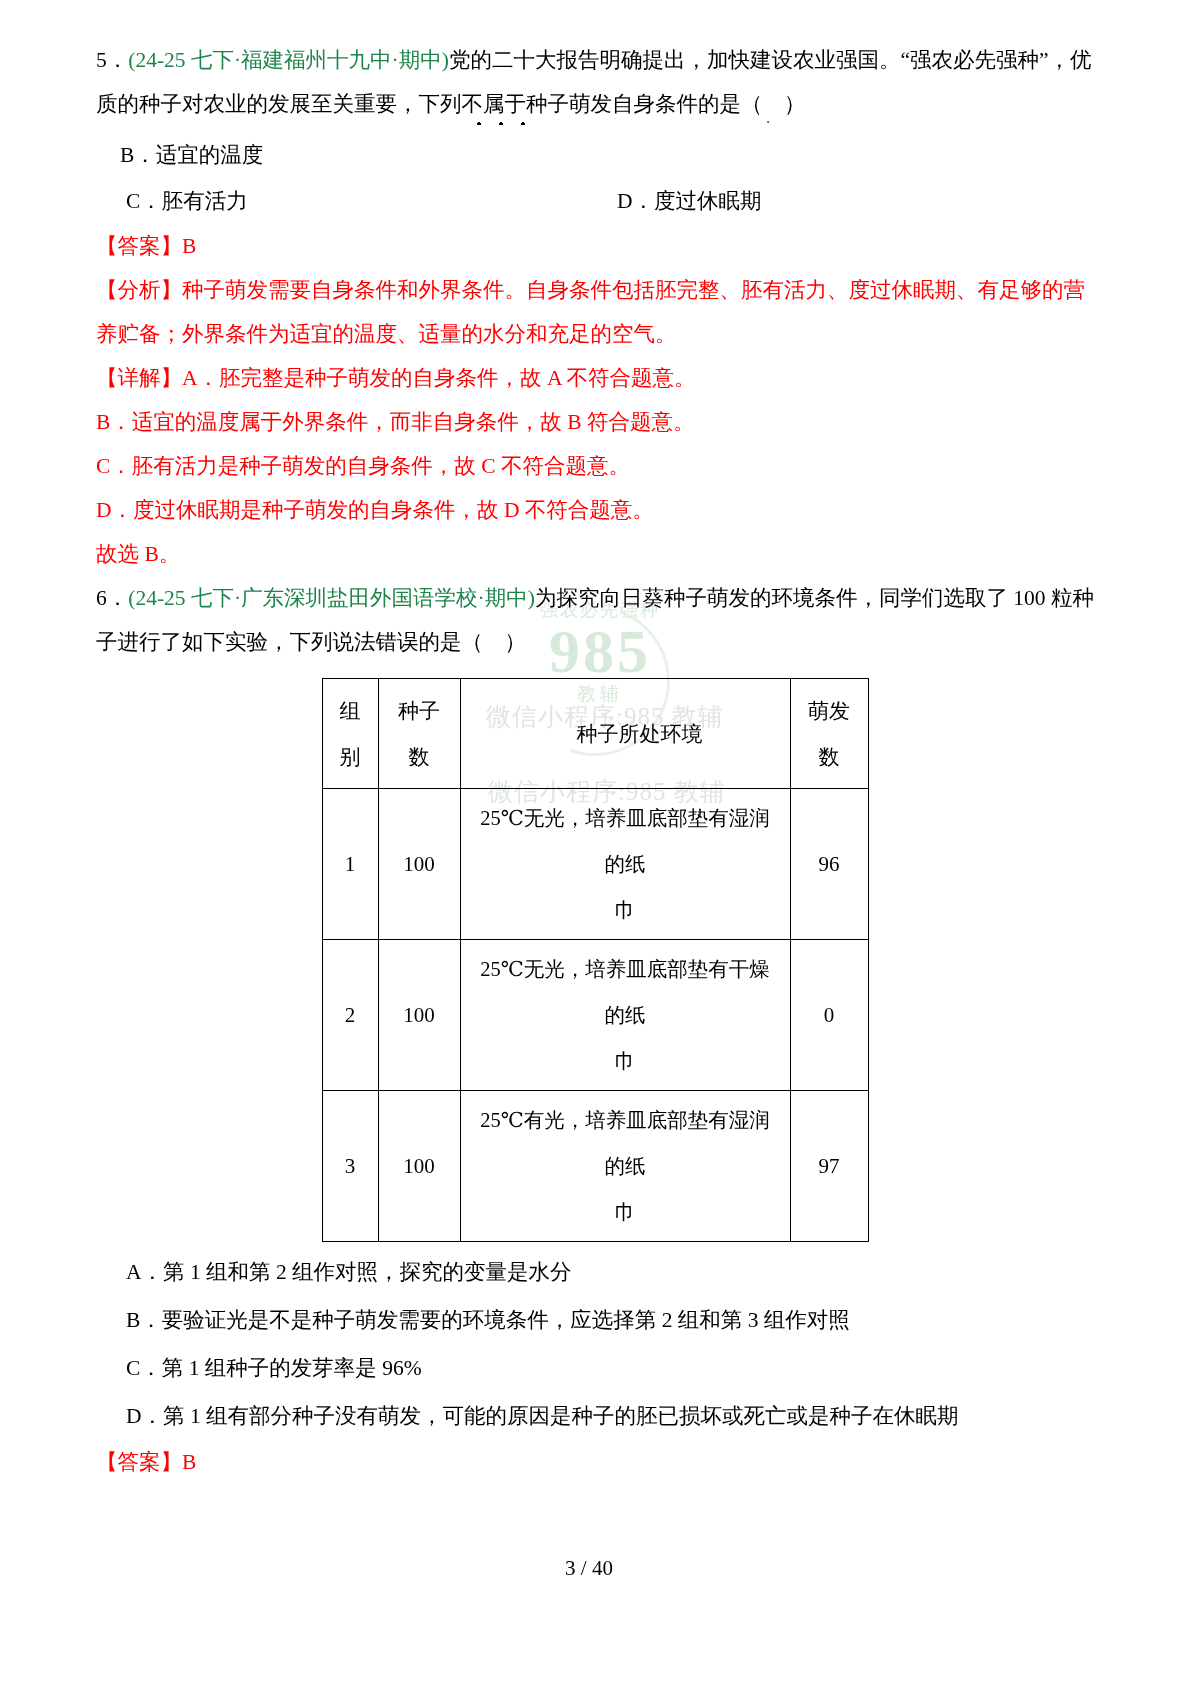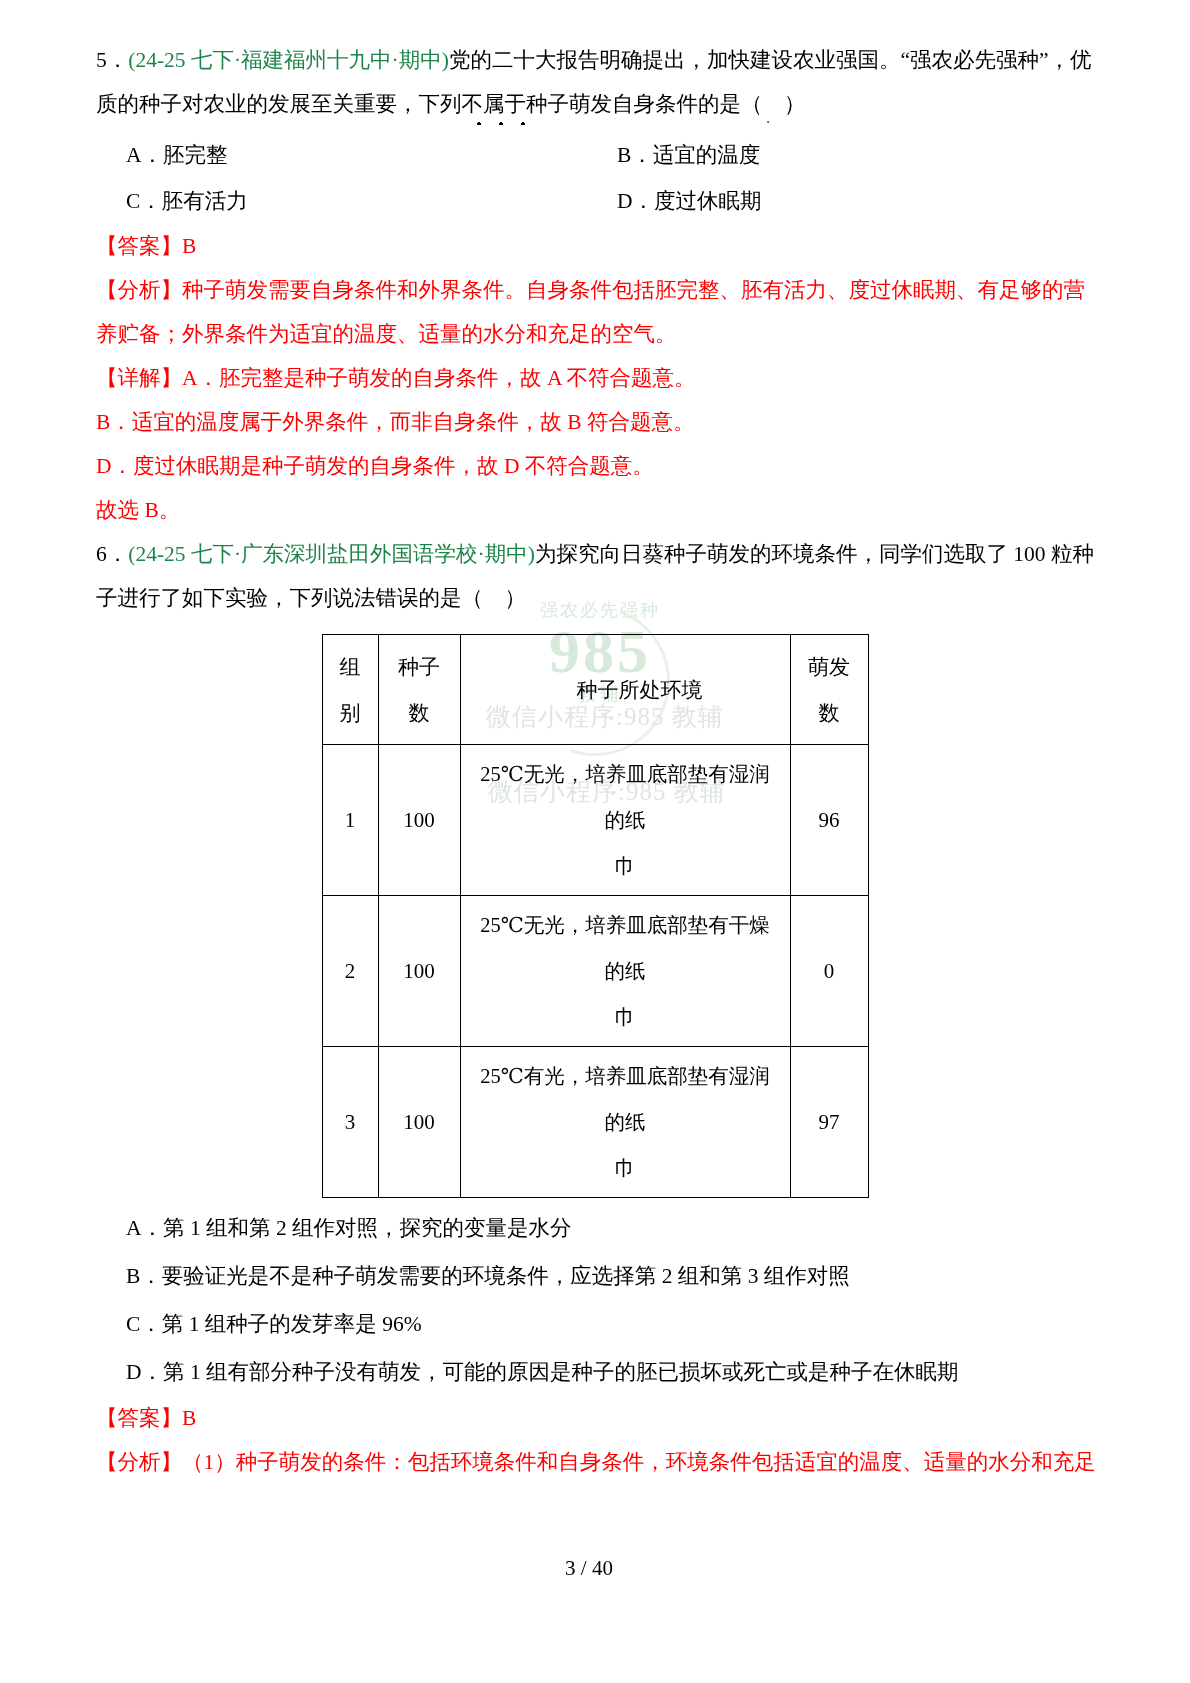--- a/index.html
+++ b/index.html
@@ -214,23 +214,20 @@
       <span class="num">5．</span><span class="green">(24-25 七下·福建福州十九中·期中)</span><span>党的二十大报告明确提出，加快建设农业强国。“强农必先强种”，优</span>
     </div>
 
     <div class="line">
       <span>质的种子对农业的发展至关重要，下列</span><span class="emph">不属于</span><span>种子萌发自身条件的是（　）</span>
     </div>
 
     <div class="spacer-2"></div>
 
     <div class="opt-row">
-      <div class="col">
-        <span>A．</span><span>胚完整</span>
-      </div>
       <div class="col second">
         <span>B．</span><span>适宜的温度</span>
       </div>
     </div>
 
     <div class="opt-row">
       <div class="col">
         <span>C．</span><span>胚有活力</span>
       </div>
       <div class="col second">
@@ -244,20 +241,21 @@
 
     <div class="line red">
       <span class="tag">【分析】</span><span>种子萌发需要自身条件和外界条件。自身条件包括胚完整、胚有活力、度过休眠期、有足够的营</span>
     </div>
     <div class="line red">养贮备；外界条件为适宜的温度、适量的水分和充足的空气。</div>
 
     <div class="line red">
       <span class="tag">【详解】</span><span>A．胚完整是种子萌发的自身条件，故 A 不符合题意。</span>
     </div>
     <div class="line red">B．适宜的温度属于外界条件，而非自身条件，故 B 符合题意。</div>
+    <div class="line red">C．胚有活力是种子萌发的自身条件，故 C 不符合题意。</div>
     <div class="line red">D．度过休眠期是种子萌发的自身条件，故 D 不符合题意。</div>
     <div class="line red">故选 B。</div>
 
     <div class="line">
       <span class="num">6．</span><span class="green">(24-25 七下·广东深圳盐田外国语学校·期中)</span><span>为探究向日葵种子萌发的环境条件，同学们选取了 100 粒种</span>
     </div>
     <div class="line">子进行了如下实验，下列说法错误的是（　）</div>
   </div>
 
   <div class="tbl-wrap">
@@ -324,20 +322,17 @@
       <span>C．</span><span>第 1 组种子的发芽率是 96%</span>
     </div>
     <div class="choice-line">
       <span>D．</span><span>第 1 组有部分种子没有萌发，可能的原因是种子的胚已损坏或死亡或是种子在休眠期</span>
     </div>
 
     <div class="line">
       <span class="tag">【答案】</span><span class="red">B</span>
     </div>
 
-    <div class="line red">
-      <span class="tag">【分析】</span><span>（1）种子萌发的条件：包括环境条件和自身条件，环境条件包括适宜的温度、适量的水分和充足</span>
-    </div>
   </div>
 
   <div class="footer">3 / 40</div>
 
 </div>
 
 </body></html>

